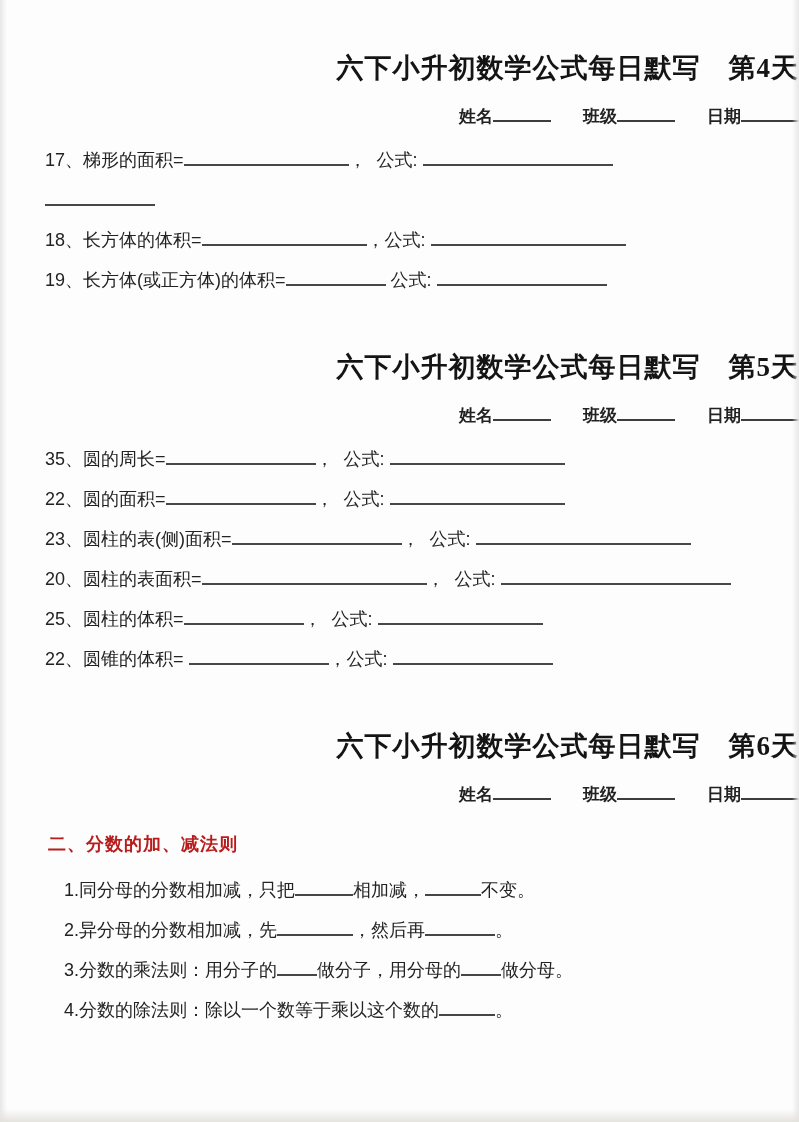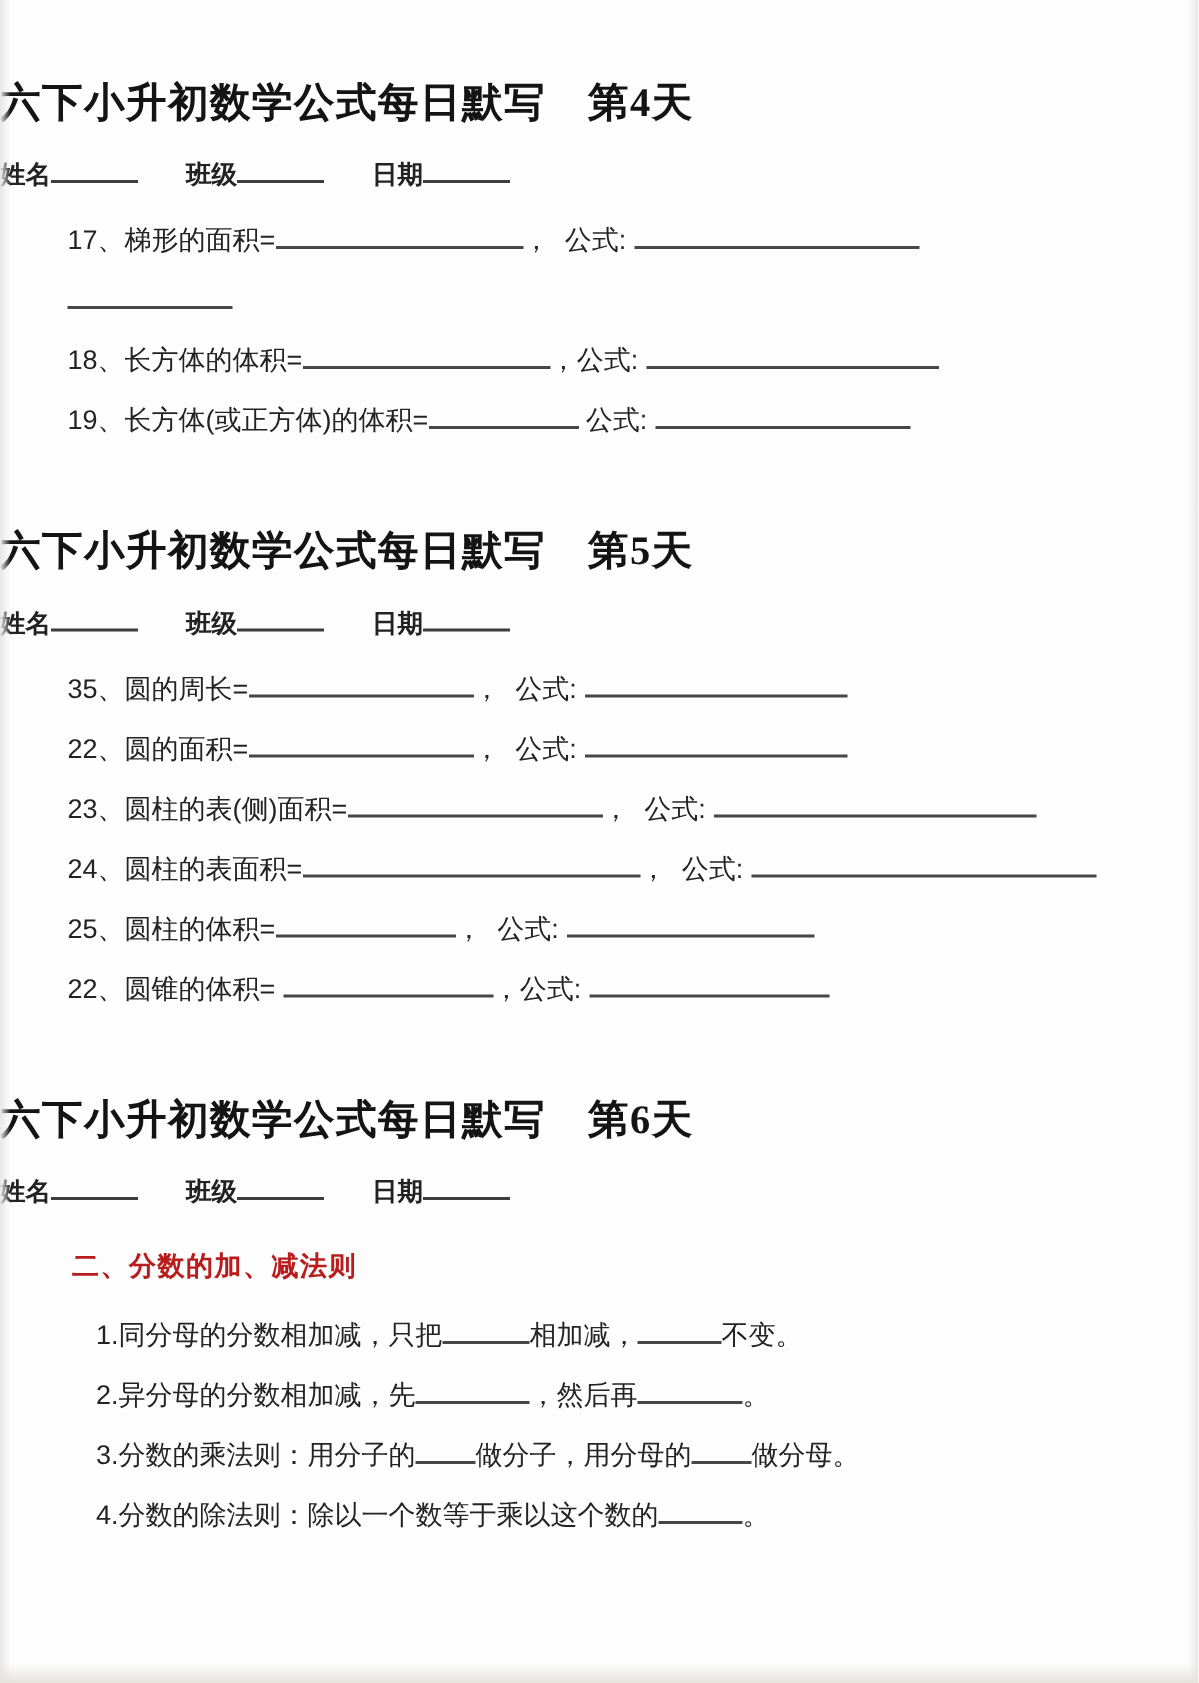--- a/index.html
+++ b/index.html
@@ -9,26 +9,26 @@
     font-family:"Liberation Sans","DejaVu Sans",sans-serif;
   }
   .edge{position:absolute;pointer-events:none;}
   .edge-left{left:0;top:0;width:7px;height:100%;background:linear-gradient(to right,#e7e7e7,rgba(231,231,231,0));}
   .edge-right{right:0;top:0;width:7px;height:100%;background:linear-gradient(to left,#e7e7e7,rgba(231,231,231,0));}
   .edge-bottom{left:0;bottom:0;width:100%;height:13px;background:linear-gradient(to top,#e5e3de,rgba(229,227,222,0));}
 
   .section{}
   .section + .section{margin-top:56px;}
   .section-title{
-    text-align:left;margin:0;
+    text-align:right;margin:0;
     font-family:"Liberation Serif","DejaVu Serif",serif;
     font-weight:bold;font-size:27px;line-height:36px;letter-spacing:1px;color:#141414;
   }
   .name-row{
-    display:flex;justify-content:flex-start;gap:32px;
+    display:flex;justify-content:flex-end;gap:32px;
     margin-top:20px;font-size:17px;font-weight:600;line-height:22px;color:#222;
   }
   .field{white-space:nowrap;}
   .fblank{display:inline-block;width:58px;height:13px;border-bottom:2px solid #3d3d3d;}
 
   .items{margin:20px 0 0 45px;font-size:18px;color:#232323;font-weight:500;}
   .line{margin-bottom:15px;line-height:25px;white-space:pre;}
   .blank{display:inline-block;height:13px;border-bottom:2px solid #474747;}
 
   .subheading{
@@ -63,21 +63,21 @@
     <h1 class="section-title">六下小升初数学公式每日默写　第5天</h1>
     <div class="name-row">
       <span class="field"><span>姓名</span><span class="fblank"></span></span>
       <span class="field"><span>班级</span><span class="fblank"></span></span>
       <span class="field"><span>日期</span><span class="fblank"></span></span>
     </div>
     <div class="items">
         <div class="line"><span>35、圆的周长=</span><span class="blank" style="width: 150px; border-bottom-color: rgb(71, 71, 71);"></span><span>，  公式: </span><span class="blank" style="width: 175px; border-bottom-color: rgb(71, 71, 71);"></span></div>
         <div class="line"><span>22、圆的面积=</span><span class="blank" style="width: 150px; border-bottom-color: rgb(71, 71, 71);"></span><span>，  公式: </span><span class="blank" style="width: 175px; border-bottom-color: rgb(71, 71, 71);"></span></div>
         <div class="line"><span>23、圆柱的表(侧)面积=</span><span class="blank" style="width: 170px; border-bottom-color: rgb(71, 71, 71);"></span><span>，  公式: </span><span class="blank" style="width: 215px; border-bottom-color: rgb(71, 71, 71);"></span></div>
-        <div class="line"><span>24、圆柱的表面积=</span><span class="blank" style="width: 225px; border-bottom-color: rgb(71, 71, 71);"></span><span>，  公式: </span><span class="blank" style="width: 230px; border-bottom-color: rgb(71, 71, 71);"></span></div>
+        <div class="line"><span>20、圆柱的表面积=</span><span class="blank" style="width: 225px; border-bottom-color: rgb(71, 71, 71);"></span><span>，  公式: </span><span class="blank" style="width: 230px; border-bottom-color: rgb(71, 71, 71);"></span></div>
         <div class="line"><span>25、圆柱的体积=</span><span class="blank" style="width: 120px; border-bottom-color: rgb(71, 71, 71);"></span><span>，  公式: </span><span class="blank" style="width: 165px; border-bottom-color: rgb(71, 71, 71);"></span></div>
         <div class="line"><span>22、圆锥的体积= </span><span class="blank" style="width: 140px; border-bottom-color: rgb(71, 71, 71);"></span><span>，公式: </span><span class="blank" style="width: 160px; border-bottom-color: rgb(71, 71, 71);"></span></div>
       </div>
   </div>
 
   <div class="section section-day6">
     <h1 class="section-title">六下小升初数学公式每日默写　第6天</h1>
     <div class="name-row">
       <span class="field"><span>姓名</span><span class="fblank"></span></span>
       <span class="field"><span>班级</span><span class="fblank"></span></span>

